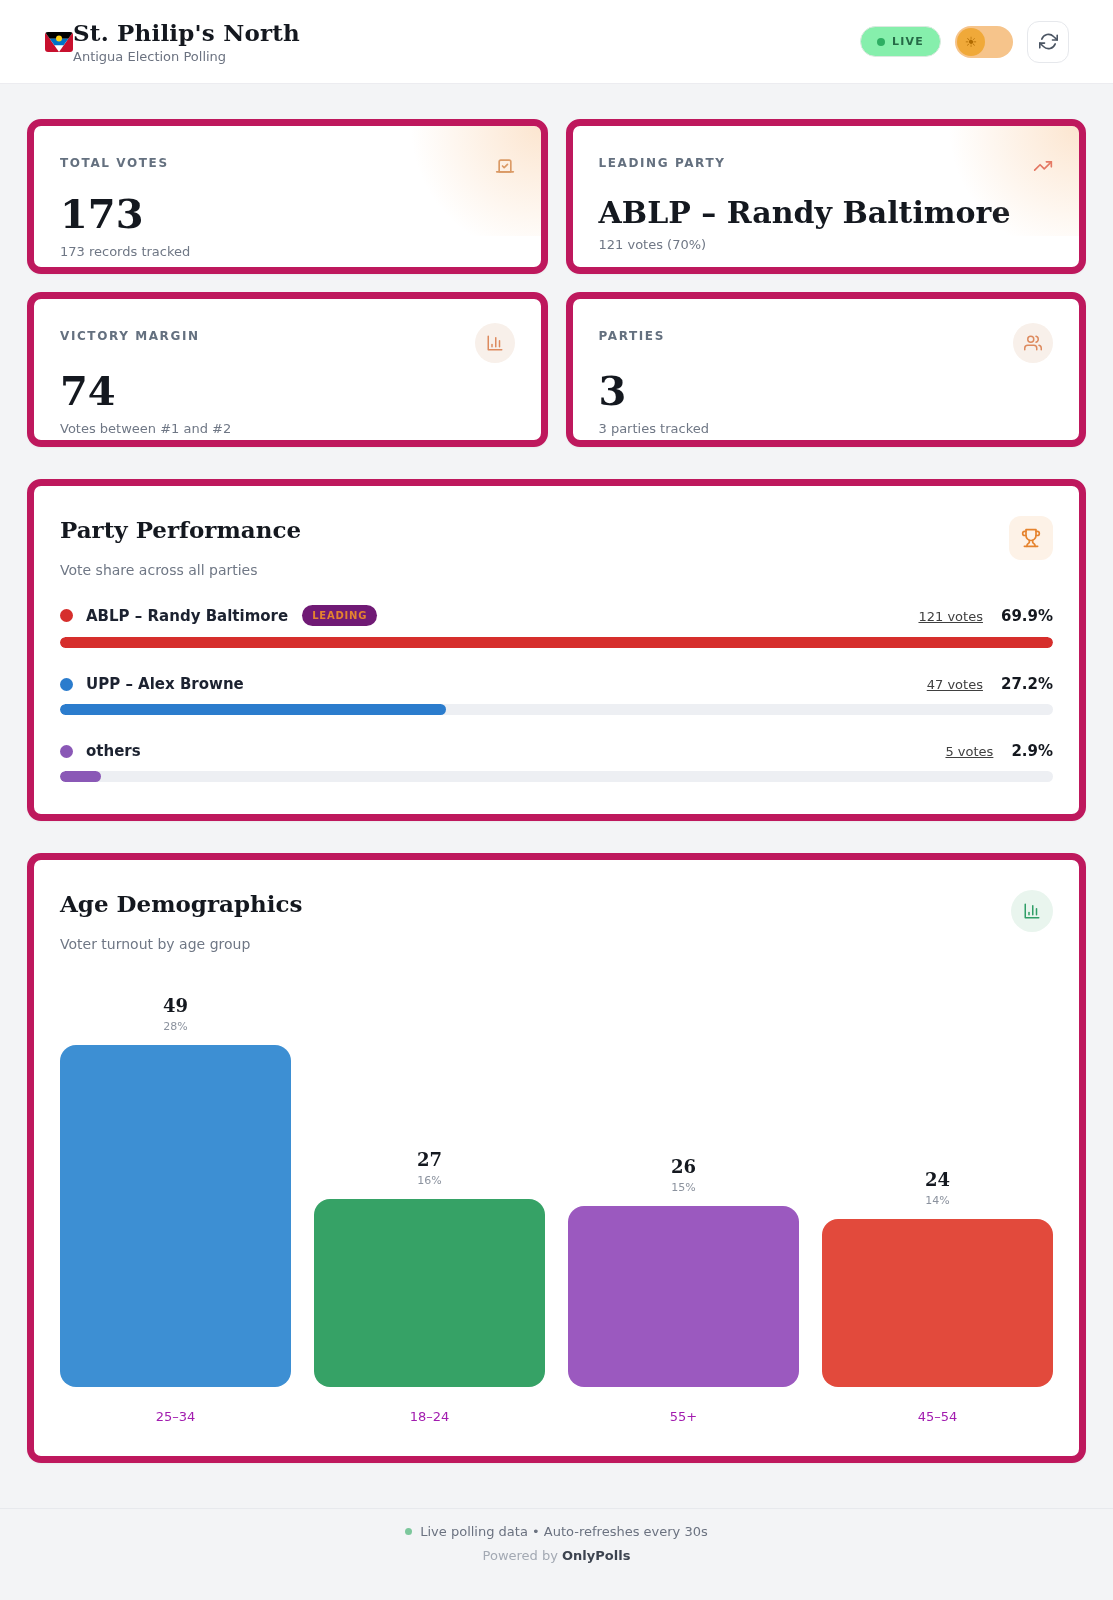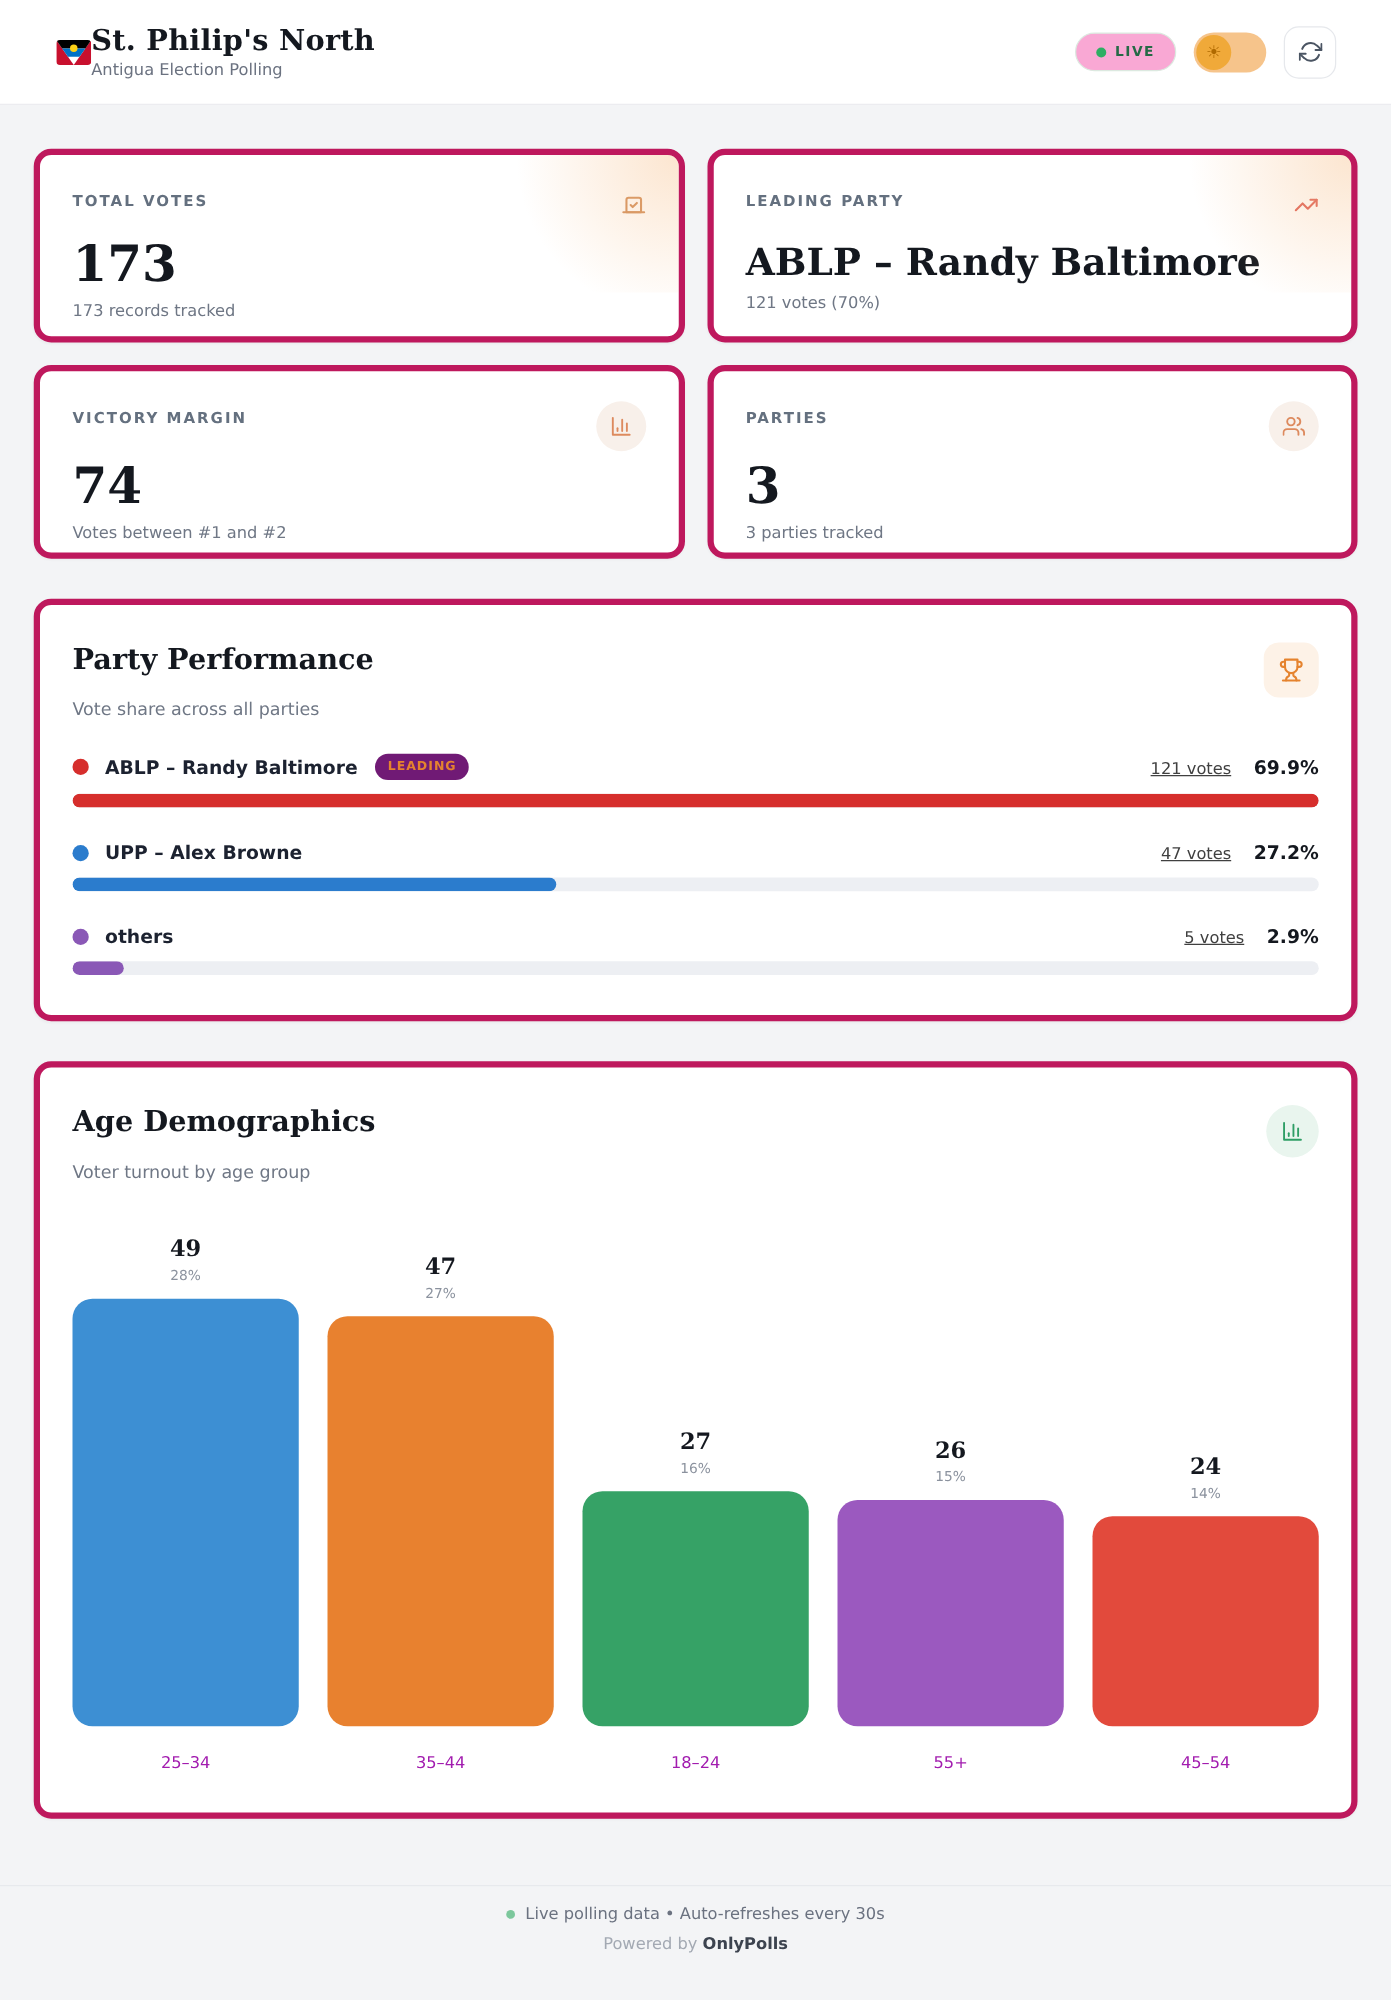--- a/index.html
+++ b/index.html
@@ -16,41 +16,41 @@
     display:flex; align-items:center; justify-content:space-between;
     padding:0 44px 0 45px;
   }
   .header-left { display:flex; align-items:center; gap:0; }
   .flag { width:28px; height:20px; border-radius:3px; overflow:hidden; flex:0 0 auto; }
   .h-title { font-size:23px; font-weight:700; color:#14181f; letter-spacing:.2px; }
   .h-sub { font-size:13px; color:#6b7280; margin-top:3px; }
   .header-right { display:flex; align-items:center; gap:14px; }
   .live-pill {
     display:flex; align-items:center; gap:7px; padding:8px 16px;
-    border:1px solid #dce9e0; background:#f9a8d4; border-radius:999px;
+    border:1px solid #dce9e0; background:#86efac; border-radius:999px;
   }
   .live-dot { width:8px; height:8px; border-radius:50%; background:#2eae63; }
   .live-text { font-size:11px; font-weight:700; letter-spacing:1.2px; color:#256a46; }
   .toggle {
     width:58px; height:32px; border-radius:999px; background:#f6c48b; position:relative; cursor:pointer;
   }
   .toggle-knob {
     position:absolute; left:2px; top:2px; width:28px; height:28px; border-radius:50%;
     background:#f0a939; display:flex; align-items:center; justify-content:center;
     font-size:14px; color:#b06a00;
   }
   .icon-btn {
     width:42px; height:42px; border-radius:12px; background:#fff; border:1px solid #e6e8ec;
     display:flex; align-items:center; justify-content:center; cursor:pointer;
   }
 
   
   .main { padding:35px 27px 0 27px; }
   .card {
-    background:#fff; border:5px solid #be185d; border-radius:14px;
+    background:#fff; border:7px solid #be185d; border-radius:14px;
     box-shadow:0 1px 2px rgba(20,24,31,.04);
   }
 
   
   .stats-grid { display:grid; grid-template-columns:1fr 1fr; gap:18px; }
   .stat-card { position:relative; height:155px; padding:30px 26px 0 26px; overflow:hidden; }
   .stat-card.glow::before {
     content:""; position:absolute; top:0; right:0; width:150px; height:110px;
     background:radial-gradient(circle at top right, rgba(248,198,150,.45), rgba(248,198,150,0) 70%);
     pointer-events:none;
@@ -300,26 +300,20 @@
     </div>
 
     <div class="chart-area">
       <div class="chart-col">
         <div class="col-value serif">49</div>
         <div class="col-pct">28%</div>
         <div class="col-bar" style="height: 342px; background: rgb(61, 143, 211);"></div>
         <div class="col-cat">25–34</div>
       </div>
       <div class="chart-col">
-        <div class="col-value serif">47</div>
-        <div class="col-pct">27%</div>
-        <div class="col-bar" style="height: 328px; background: rgb(232, 129, 47);"></div>
-        <div class="col-cat">35–44</div>
-      </div>
-      <div class="chart-col">
         <div class="col-value serif">27</div>
         <div class="col-pct">16%</div>
         <div class="col-bar" style="height: 188px; background: rgb(54, 162, 102);"></div>
         <div class="col-cat">18–24</div>
       </div>
       <div class="chart-col">
         <div class="col-value serif">26</div>
         <div class="col-pct">15%</div>
         <div class="col-bar" style="height: 181px; background: rgb(155, 89, 191);"></div>
         <div class="col-cat">55+</div>

